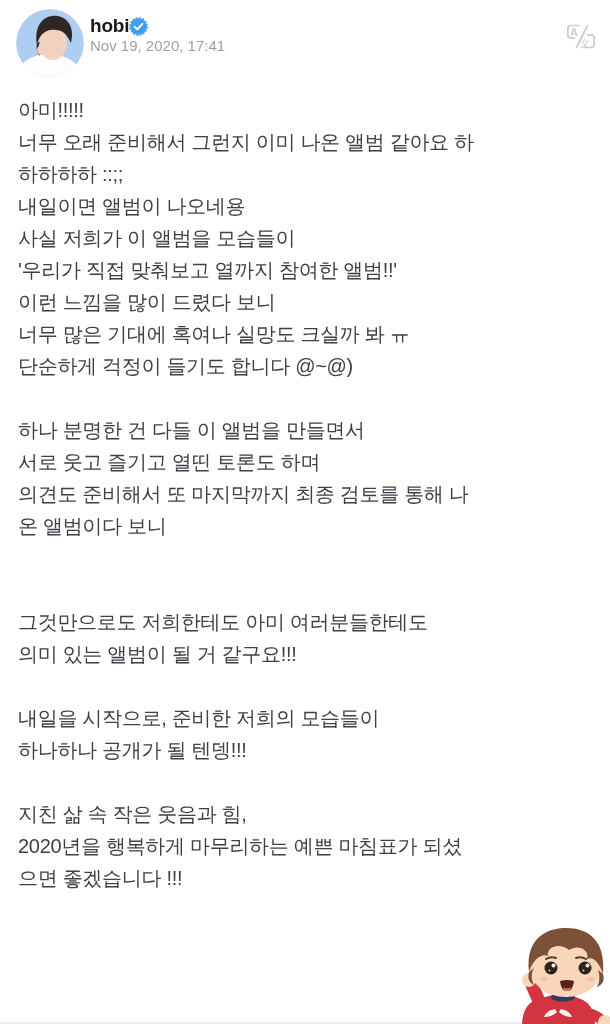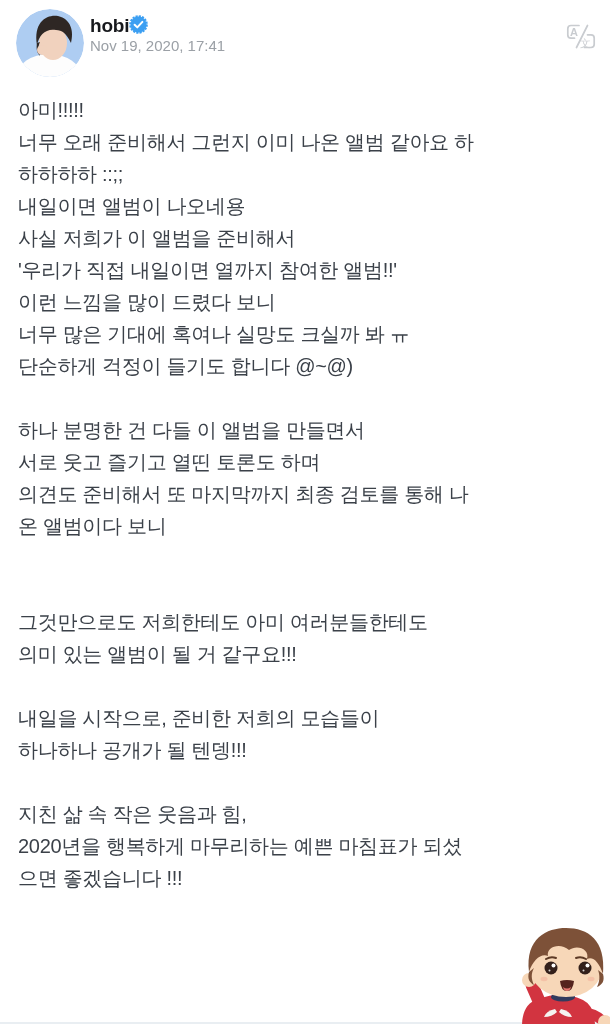--- a/index.html
+++ b/index.html
@@ -7,21 +7,21 @@
   body {
     width:610px; height:1024px; position:relative; overflow:hidden;
     font-family:"Liberation Sans","DejaVu Sans",sans-serif;
   }
   .post-header { position:relative; height:90px; padding:10px 16px 0 16px; }
   .avatar {
     position:absolute; left:16px; top:9px; width:68px; height:68px;
     border-radius:50%; overflow:hidden; cursor:pointer;
   }
   .author-block { position:absolute; left:90px; top:15px; }
-  .author-row { display:flex; align-items:flex-start; }
+  .author-row { display:flex; align-items:center; }
   .author-name { font-size:19px; font-weight:bold; color:#17191d; letter-spacing:-0.2px; cursor:pointer; }
   .badge { width:19px; height:19px; display:inline-block; }
   .timestamp { margin-top:0; font-size:15px; color:#9ba0a6; }
   .translate-btn {
     position:absolute; right:13px; top:23px; width:32px; height:27px; cursor:pointer;
     background:none; border:none;
   }
   .post-body {
     position:absolute; left:0; top:94px; width:488px;
     padding:0 8px 0 18px;
@@ -83,22 +83,22 @@
       <text x="5" y="13.2" font-size="11" font-weight="bold" fill="#c9ccd0">A</text>
       <text x="15" y="23.5" font-size="10.5" fill="#c9ccd0">文</text>
     </svg>
   </button>
 </div>
 
 <div class="post-body">
     <div class="line">아미!!!!!</div>
     <div class="line">너무 오래 준비해서 그런지 이미 나온 앨범 같아요 하하하하하 ::;;</div>
     <div class="line">내일이면 앨범이 나오네용</div>
-    <div class="line">사실 저희가 이 앨범을 준비해서</div>
-    <div class="line">'우리가 직접 내일이면 열까지 참여한 앨범!!'</div>
+    <div class="line">사실 저희가 이 앨범을 모습들이</div>
+    <div class="line">'우리가 직접 맞춰보고 열까지 참여한 앨범!!'</div>
     <div class="line">이런 느낌을 많이 드렸다 보니</div>
     <div class="line">너무 많은 기대에 혹여나 실망도 크실까 봐 ㅠ</div>
     <div class="line">단순하게 걱정이 들기도 합니다 @~@)</div>
     <div class="line"></div>
     <div class="line">하나 분명한 건 다들 이 앨범을 만들면서</div>
     <div class="line">서로 웃고 즐기고 열띤 토론도 하며</div>
     <div class="line">의견도 준비해서 또 마지막까지 최종 검토를 통해 나온 앨범이다 보니</div>
     <div class="line"></div>
     <div class="line"></div>
     <div class="line">그것만으로도 저희한테도 아미 여러분들한테도</div>

